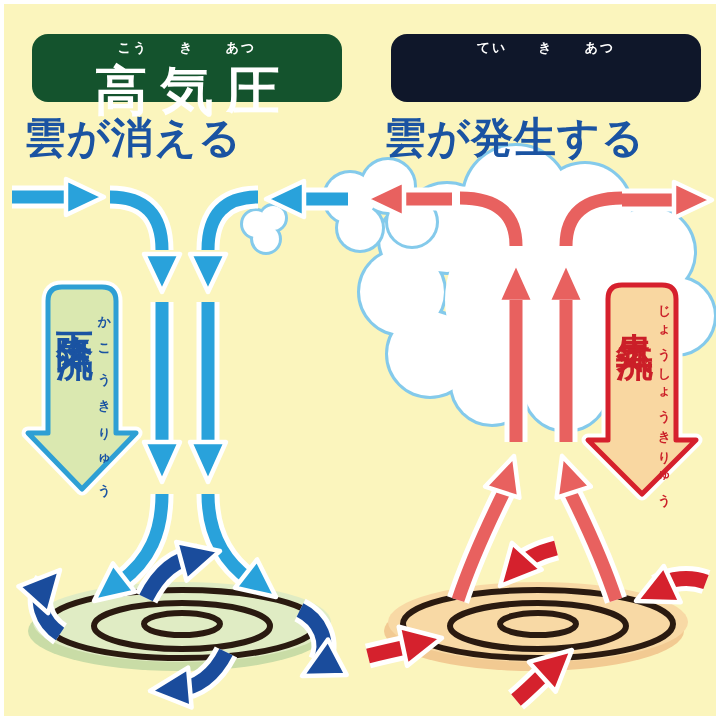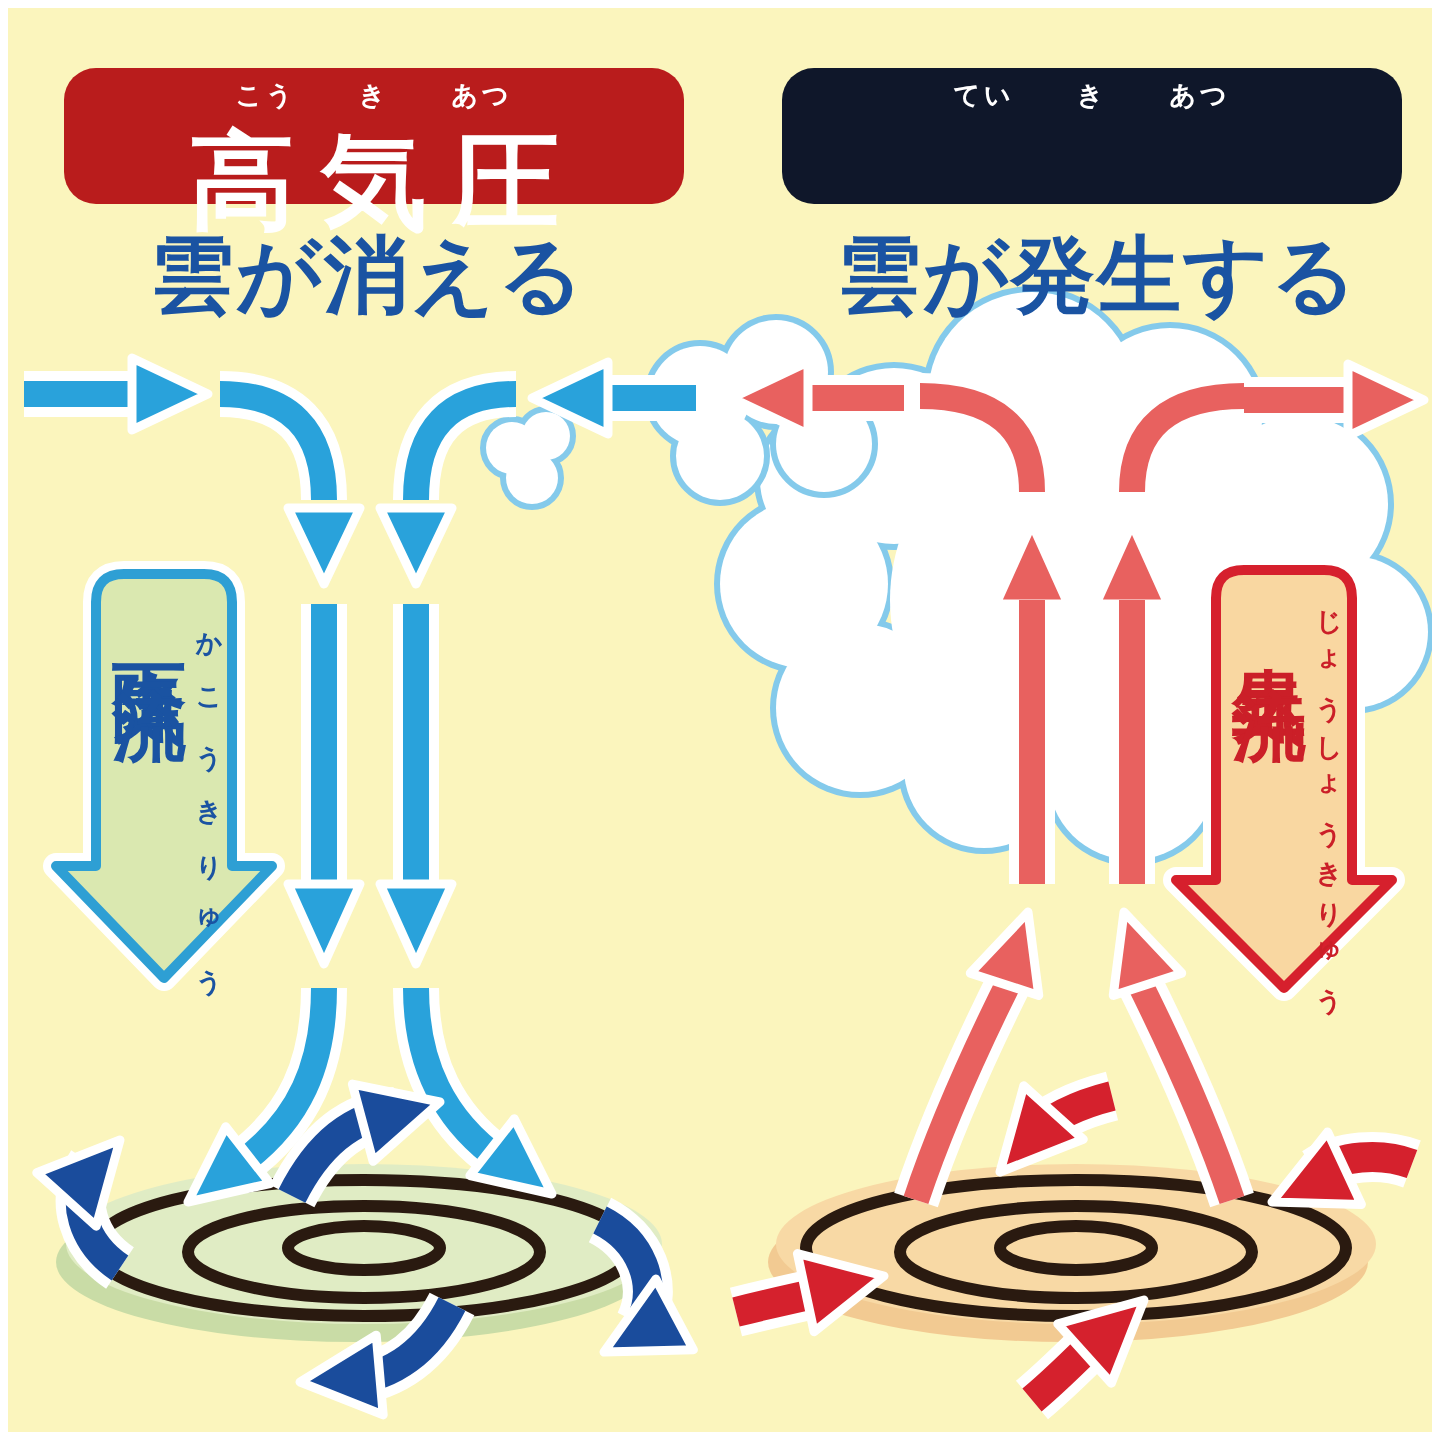--- a/index.html
+++ b/index.html
@@ -23,24 +23,24 @@
   .cloud-stroke circle{fill:#ffffff;stroke:#84CAEB;stroke-width:6;}
   .cloud-fill circle{fill:#ffffff;}
   .ring{fill:none;stroke:#2A1A10;stroke-width:6;}
   
   .hdr{position:absolute; top:30px; width:310px; height:68px; border-radius:16px;
        color:#fff; text-align:center; z-index:3;}
   .hdr .furi-row{display:flex; justify-content:center; margin-top:5px;}
   .hdr .furi-row span{width:54px; font-size:13px; font-weight:bold; letter-spacing:2px;}
   .hdr .main-row{font-size:53px; font-weight:bold; letter-spacing:13px;
        margin-top:-1px; text-indent:13px;}
-  .hdr-left{left:28px; background:#b91c1c;}
+  .hdr-left{left:28px; background:#14532d;}
   .hdr-right{left:387px; background:#0f172a;}
   .subtitle{position:absolute; top:106px; font-size:42px; font-weight:bold;
-       color:#1A53A2; text-align:center; z-index:3; letter-spacing:1px;}
+       color:#1A53A2; z-index:3; letter-spacing:1px;}
   .sub-left{left:20px; width:320px;}
   .sub-right{left:380px; width:330px;}
   .vtext{position:absolute; writing-mode:vertical-rl; text-orientation:upright;
        font-weight:bold; z-index:3; line-height:1;}
   .vmain{font-size:37px; letter-spacing:3px;}
   .vfuri{font-size:13px;}
   .vl-main{left:52px; top:299px; color:#1A53A2;}
   .vl-furi{left:94px; top:303px; color:#1A53A2; letter-spacing:13px;}
   .vr-main{left:612px; top:299px; color:#CB1F28;}
   .vr-furi{left:654px; top:292px; color:#CB1F28; letter-spacing:6px;}

